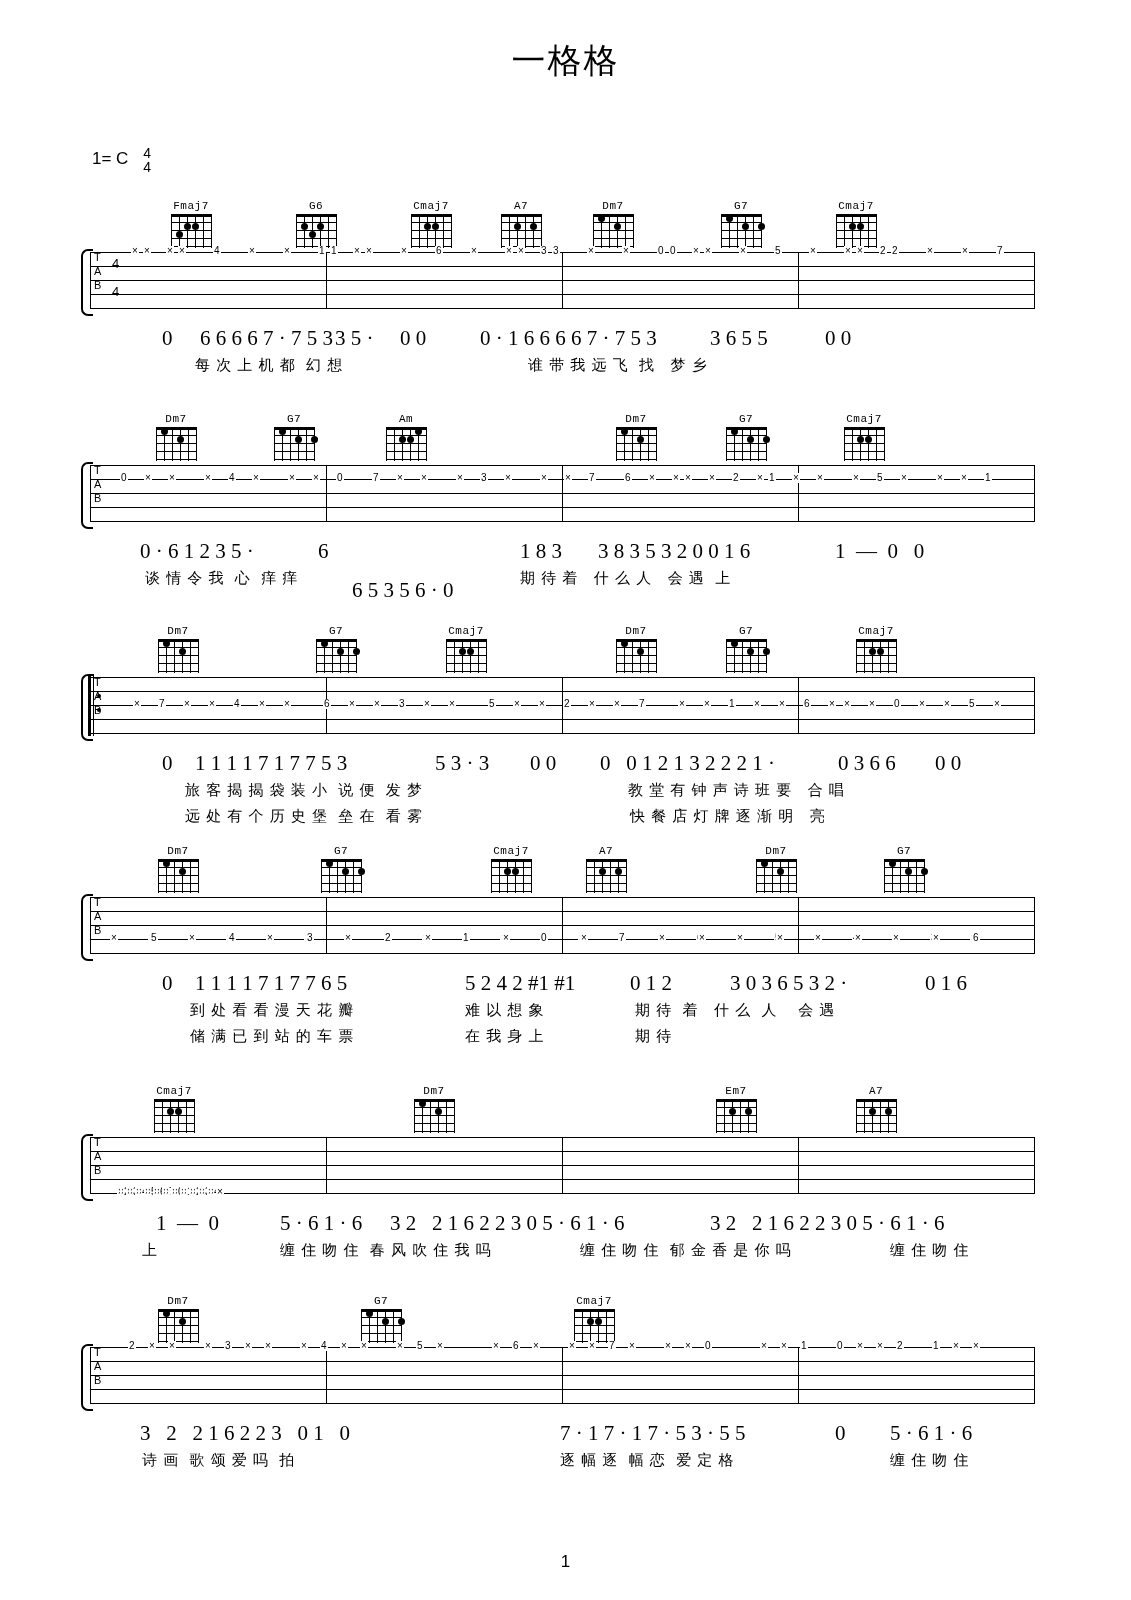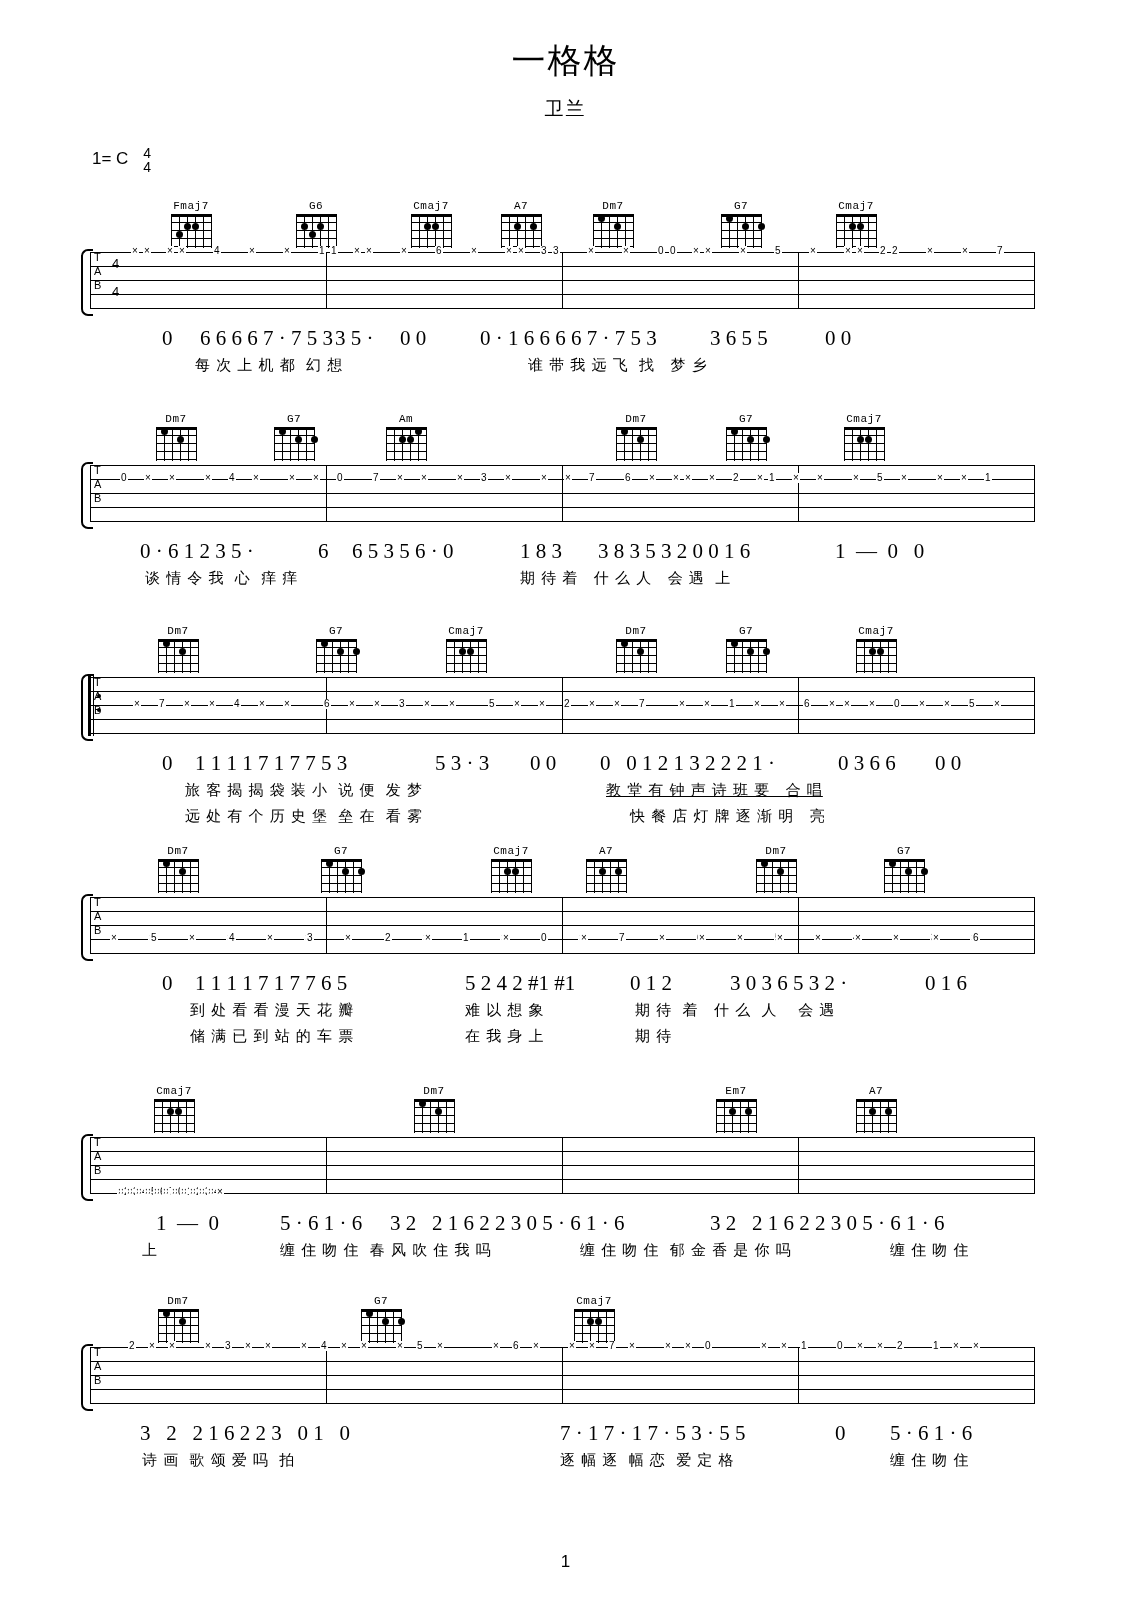--- a/index.html
+++ b/index.html
@@ -49,21 +49,20 @@
   .numrow .seg{position:absolute;top:0;}
   .lyricrow{position:absolute;left:90px;width:945px;height:24px;font-size:15px;font-family:"Liberation Sans",sans-serif;white-space:pre;letter-spacing:1px;}
   .lyricrow .seg{position:absolute;top:0;}
 </style>
 </head>
 <body>
 
 <div class="page">
 
   <div class="title">一格格</div>
-  <div class="artist">卫兰</div>
 
   <div class="keysig">
     <span>1= C</span>
     <span class="frac">
       <span class="top">4</span>
       <span class="bot">4</span>
     </span>
   </div>
 
   <div id="systems-host">
@@ -413,21 +412,21 @@
           <div class="xn" style="left: 366px; top: 8px;">×</div>
           <div class="tn" style="left: 282px; top: 8px;">7</div>
           <div class="xn" style="left: 198px; top: 8px;">×</div>
           <div class="xn" style="left: 114px; top: 8px;">×</div>
           <div class="tn" style="left: 30px; top: 8px;">0</div>
           <div class="xn" style="left: 846px; top: 8px;">×</div>
           <div class="xn" style="left: 762px; top: 8px;">×</div>
           <div class="tn" style="left: 678px; top: 8px;">1</div>
           <div class="xn" style="left: 594px; top: 8px;">×</div>
         </div>
-        <div class="numrow" style="top: 126px;"><span class="seg" style="left: 50px;">0 · 6 1 2 3 5 ·</span><span class="seg" style="left: 228px;">6</span><span class="seg" style="left: 262px;">6 5 3 5 6 · 0</span><span class="seg" style="left: 430px;">1 8 3</span><span class="seg" style="left: 508px;">3 8 3 5 3 2 0 0 1 6</span><span class="seg" style="left: 745px;">1  —  0   0</span></div>
+        <div class="numrow" style="top: 126px;"><span class="seg" style="left: 50px;">0 · 6 1 2 3 5 ·</span><span class="seg" style="left: 228px;">6</span><span class="seg" style="left: 262px; margin-top: 39px;">6 5 3 5 6 · 0</span><span class="seg" style="left: 430px;">1 8 3</span><span class="seg" style="left: 508px;">3 8 3 5 3 2 0 0 1 6</span><span class="seg" style="left: 745px;">1  —  0   0</span></div>
         <div class="lyricrow" style="top: 156px;"><span class="seg" style="left: 55px;">谈 情 令 我  心  痒 痒</span><span class="seg" style="left: 430px;">期 待 着   什 么 人   会 遇  上</span></div>
       </div>
       <div class="system" style="top: 625px;">
         <div class="chord" style="left: 152px; top: 0px;">
           <div class="cname">Dm7</div>
           <div class="grid">
             <div class="v" style="left: 0px;"></div>
             <div class="v" style="left: 8px;"></div>
             <div class="v" style="left: 16px;"></div>
             <div class="v" style="left: 24px;"></div>
@@ -586,21 +585,21 @@
           <div class="xn" style="left: 523px; top: 22px;">×</div>
           <div class="xn" style="left: 168px; top: 22px;">×</div>
           <div class="tn" style="left: 713px; top: 22px;">6</div>
           <div class="xn" style="left: 358px; top: 22px;">×</div>
           <div class="xn" style="left: 903px; top: 22px;">×</div>
           <div class="tn" style="left: 548px; top: 22px;">7</div>
           <div class="xn" style="left: 193px; top: 22px;">×</div>
           <div class="xn" style="left: 738px; top: 22px;">×</div>
         </div>
         <div class="numrow" style="top: 126px;"><span class="seg" style="left: 72px;">0</span><span class="seg" style="left: 105px;">1 1 1 1 7 1 7 7 5 3</span><span class="seg" style="left: 345px;">5 3 · 3</span><span class="seg" style="left: 440px;">0 0</span><span class="seg" style="left: 510px;">0   0 1 2 1 3 2 2 2 1 ·</span><span class="seg" style="left: 748px;">0 3 6 6</span><span class="seg" style="left: 845px;">0 0</span></div>
-        <div class="lyricrow" style="top: 156px;"><span class="seg" style="left: 95px;">旅 客 揭 揭 袋 装 小  说 便  发 梦</span><span class="seg" style="left: 516px; text-decoration: underline;">教 堂 有 钟 声 诗 班 要   合 唱</span></div>
+        <div class="lyricrow" style="top: 156px;"><span class="seg" style="left: 95px;">旅 客 揭 揭 袋 装 小  说 便  发 梦</span><span class="seg" style="left: 538px;">教 堂 有 钟 声 诗 班 要   合 唱</span></div>
         <div class="lyricrow" style="top: 182px;"><span class="seg" style="left: 95px;">远 处 有 个 历 史 堡  垒 在  看 雾</span><span class="seg" style="left: 540px;">快 餐 店 灯 牌 逐 渐 明   亮</span></div>
       </div>
       <div class="system" style="top: 845px;">
         <div class="chord" style="left: 152px; top: 0px;">
           <div class="cname">Dm7</div>
           <div class="grid">
             <div class="v" style="left: 0px;"></div>
             <div class="v" style="left: 8px;"></div>
             <div class="v" style="left: 16px;"></div>
             <div class="v" style="left: 24px;"></div>

